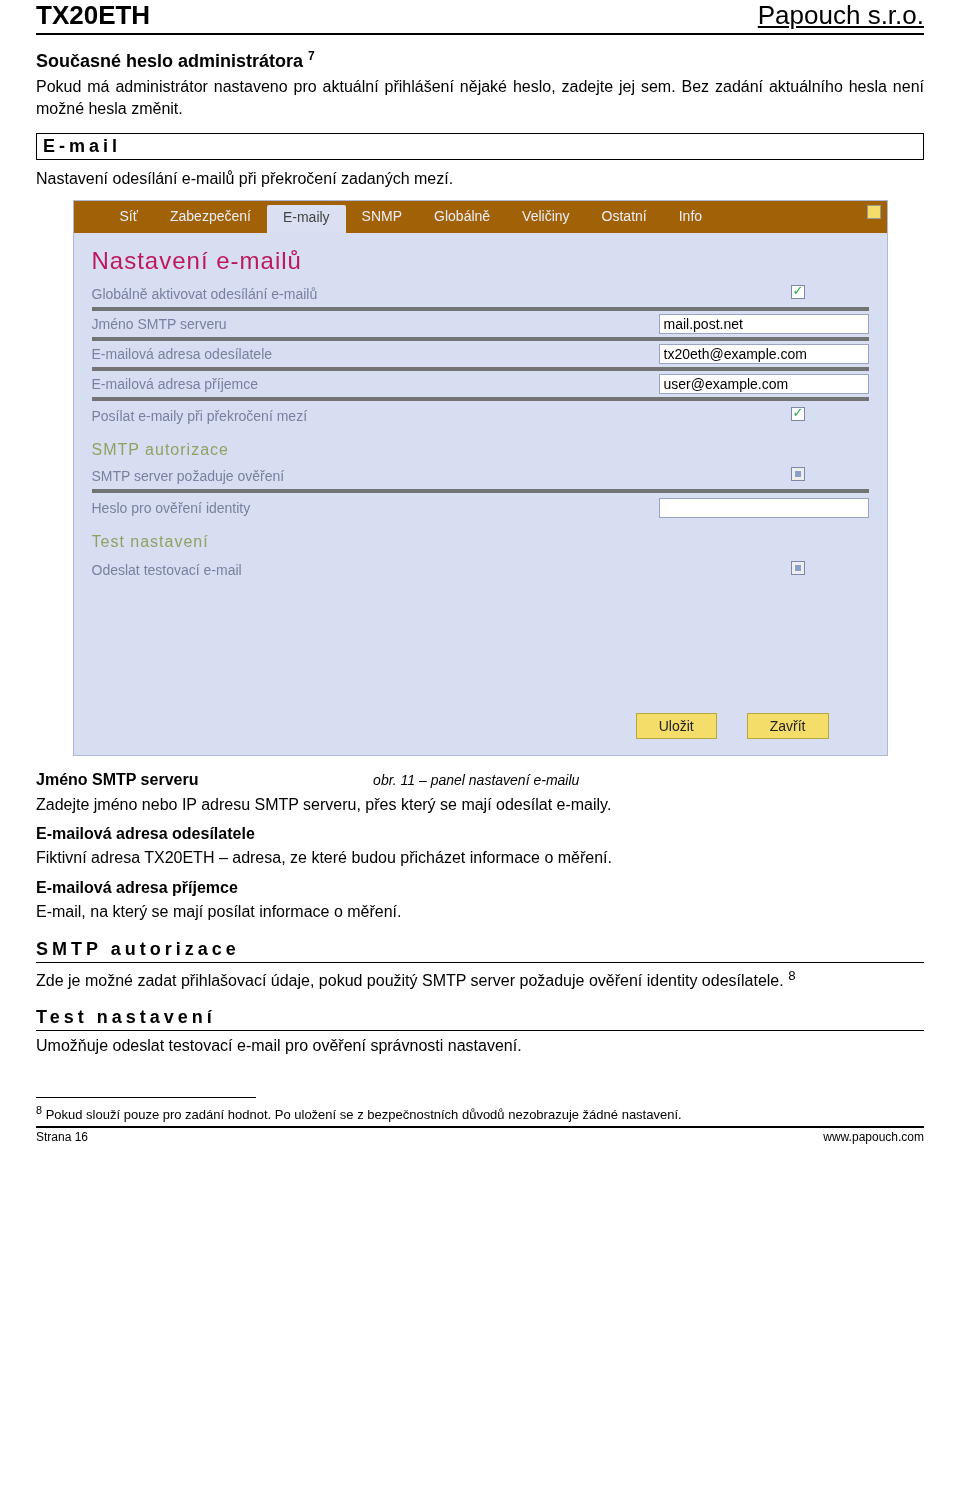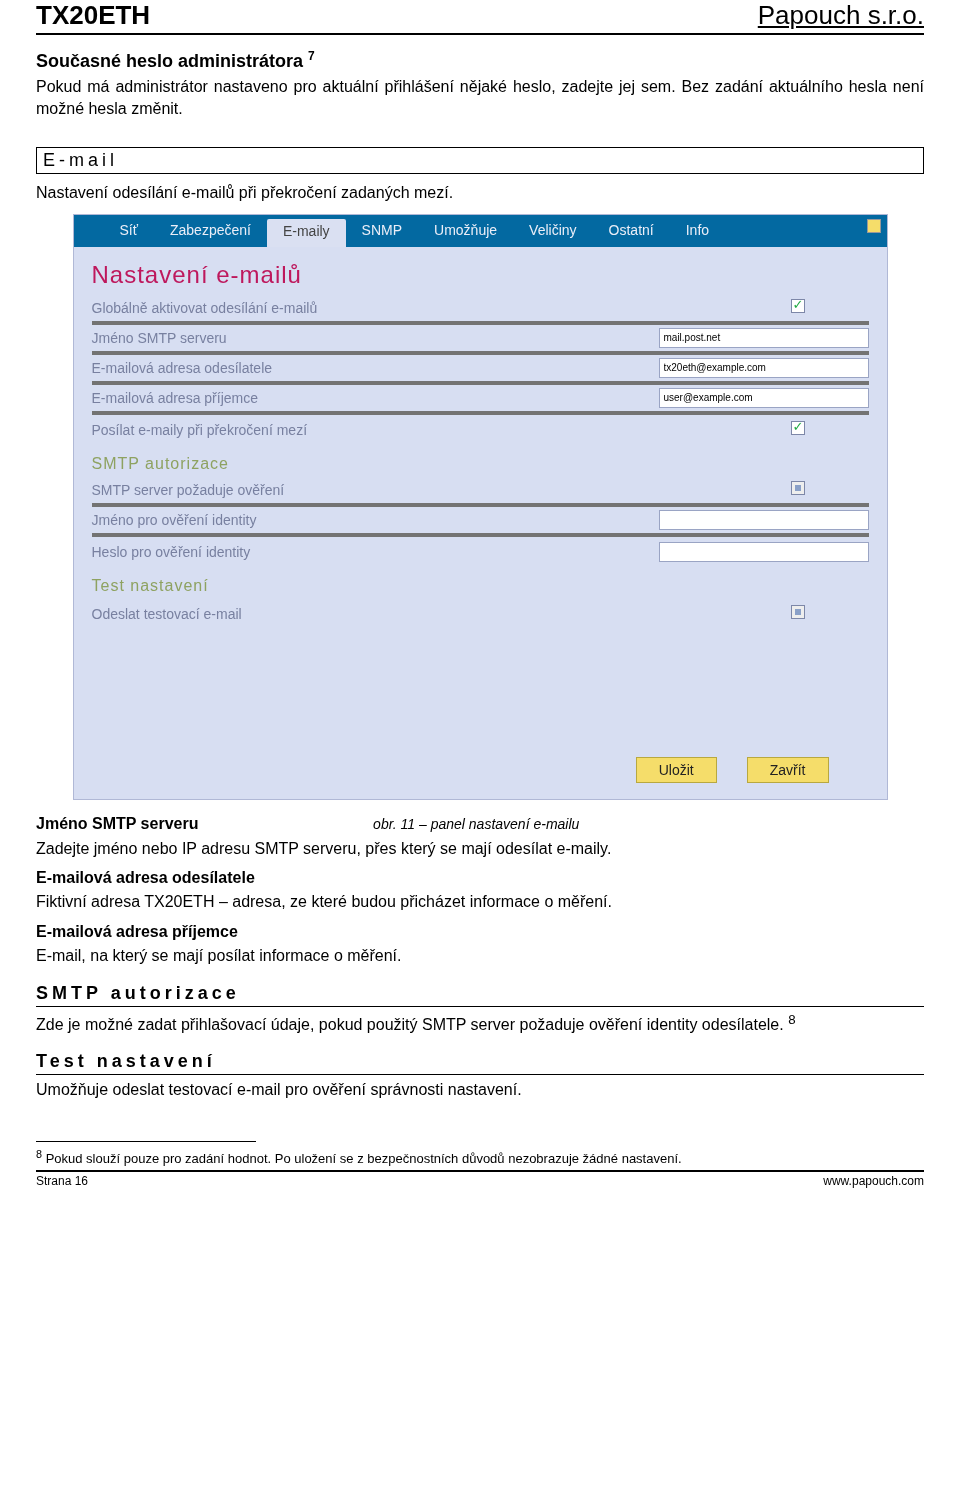--- a/index.html
+++ b/index.html
@@ -41,25 +41,25 @@
     vertical-align: super;
   }
   p {
     font-size: 16px;
     line-height: 1.35;
     text-align: justify;
     margin-bottom: 10px;
   }
   .boxed-heading {
     font-size: 18px;
-    font-weight: normal;
+    font-weight: bold;
     letter-spacing: 4px;
     border: 1px solid #000;
     padding: 2px 6px;
-    margin: 28px 0 8px 0;
+    margin: 14px 0 8px 0;
   }
   .subheading-spaced {
     font-size: 18px;
     font-weight: bold;
     letter-spacing: 4px;
     margin: 16px 0 4px 0;
     border-bottom: 1px solid #000;
     padding-bottom: 2px;
   }
   .bold-line {
@@ -87,21 +87,21 @@
   .screenshot {
     margin: 10px auto 4px auto;
     width: 815px;
     background: #d7def2;
     border: 1px solid #b0b8d6;
     font-family: Verdana, Arial, sans-serif;
     font-size: 13px;
   }
   .tabbar {
     display: flex;
-    background: #0369a1;
+    background: #a16207;
     height: 32px;
     align-items: stretch;
     padding-left: 30px;
     position: relative;
   }
   .tab {
     color: #ebeef8;
     padding: 7px 16px 0 16px;
     font-size: 14px;
     cursor: pointer;
@@ -146,21 +146,21 @@
   .row:last-child { border-bottom: none; }
   .row-label {
     flex: 1;
     color: #7880a0;
     font-size: 14px;
   }
   .row-input input[type=text] {
     width: 210px;
     height: 20px;
     border: 1px solid #9aa4c4;
-    font-size: 10px;
+    font-size: 14px;
     padding: 1px 4px;
     background: #fff;
   }
   .chk {
     width: 14px; height: 14px;
     border: 1px solid #7d87a8;
     background: #fff;
     display: inline-block;
     margin-right: 64px;
     position: relative;
@@ -237,21 +237,21 @@
   <div class="boxed-heading">E-mail</div>
   <p>Nastavení odesílání e-mailů při překročení zadaných mezí.</p>
 
   <div class="screenshot">
     <div class="tabbar">
       <div id="tabs-holder" style="display:flex;">
           <div class="tab">Síť</div>
           <div class="tab">Zabezpečení</div>
           <div class="tab active">E-maily</div>
           <div class="tab">SNMP</div>
-          <div class="tab">Umožňuje</div>
+          <div class="tab">Globálně</div>
           <div class="tab">Veličiny</div>
           <div class="tab">Ostatní</div>
           <div class="tab">Info</div>
         </div>
       <div class="tabbar-spacer"></div>
       <div class="close-sq"></div>
     </div>
     <div class="panel">
       <div class="panel-title">Nastavení e-mailů</div>
       <div id="rows-main">
@@ -276,24 +276,20 @@
             <div class="row-input"><span class="chk checked"></span></div>
           </div>
         </div>
       <div class="sub-title">SMTP autorizace</div>
       <div id="rows-auth">
           <div class="row">
             <div class="row-label">SMTP server požaduje ověření</div>
             <div class="row-input"><span class="chk indeterminate"></span></div>
           </div>
           <div class="row">
-            <div class="row-label">Jméno pro ověření identity</div>
-            <div class="row-input"><input type="text" style=""></div>
-          </div>
-          <div class="row">
             <div class="row-label">Heslo pro ověření identity</div>
             <div class="row-input"><input type="text" style=""></div>
           </div>
         </div>
       <div class="sub-title">Test nastavení</div>
       <div id="rows-test">
           <div class="row">
             <div class="row-label">Odeslat testovací e-mail</div>
             <div class="row-input"><span class="chk indeterminate"></span></div>
           </div>

